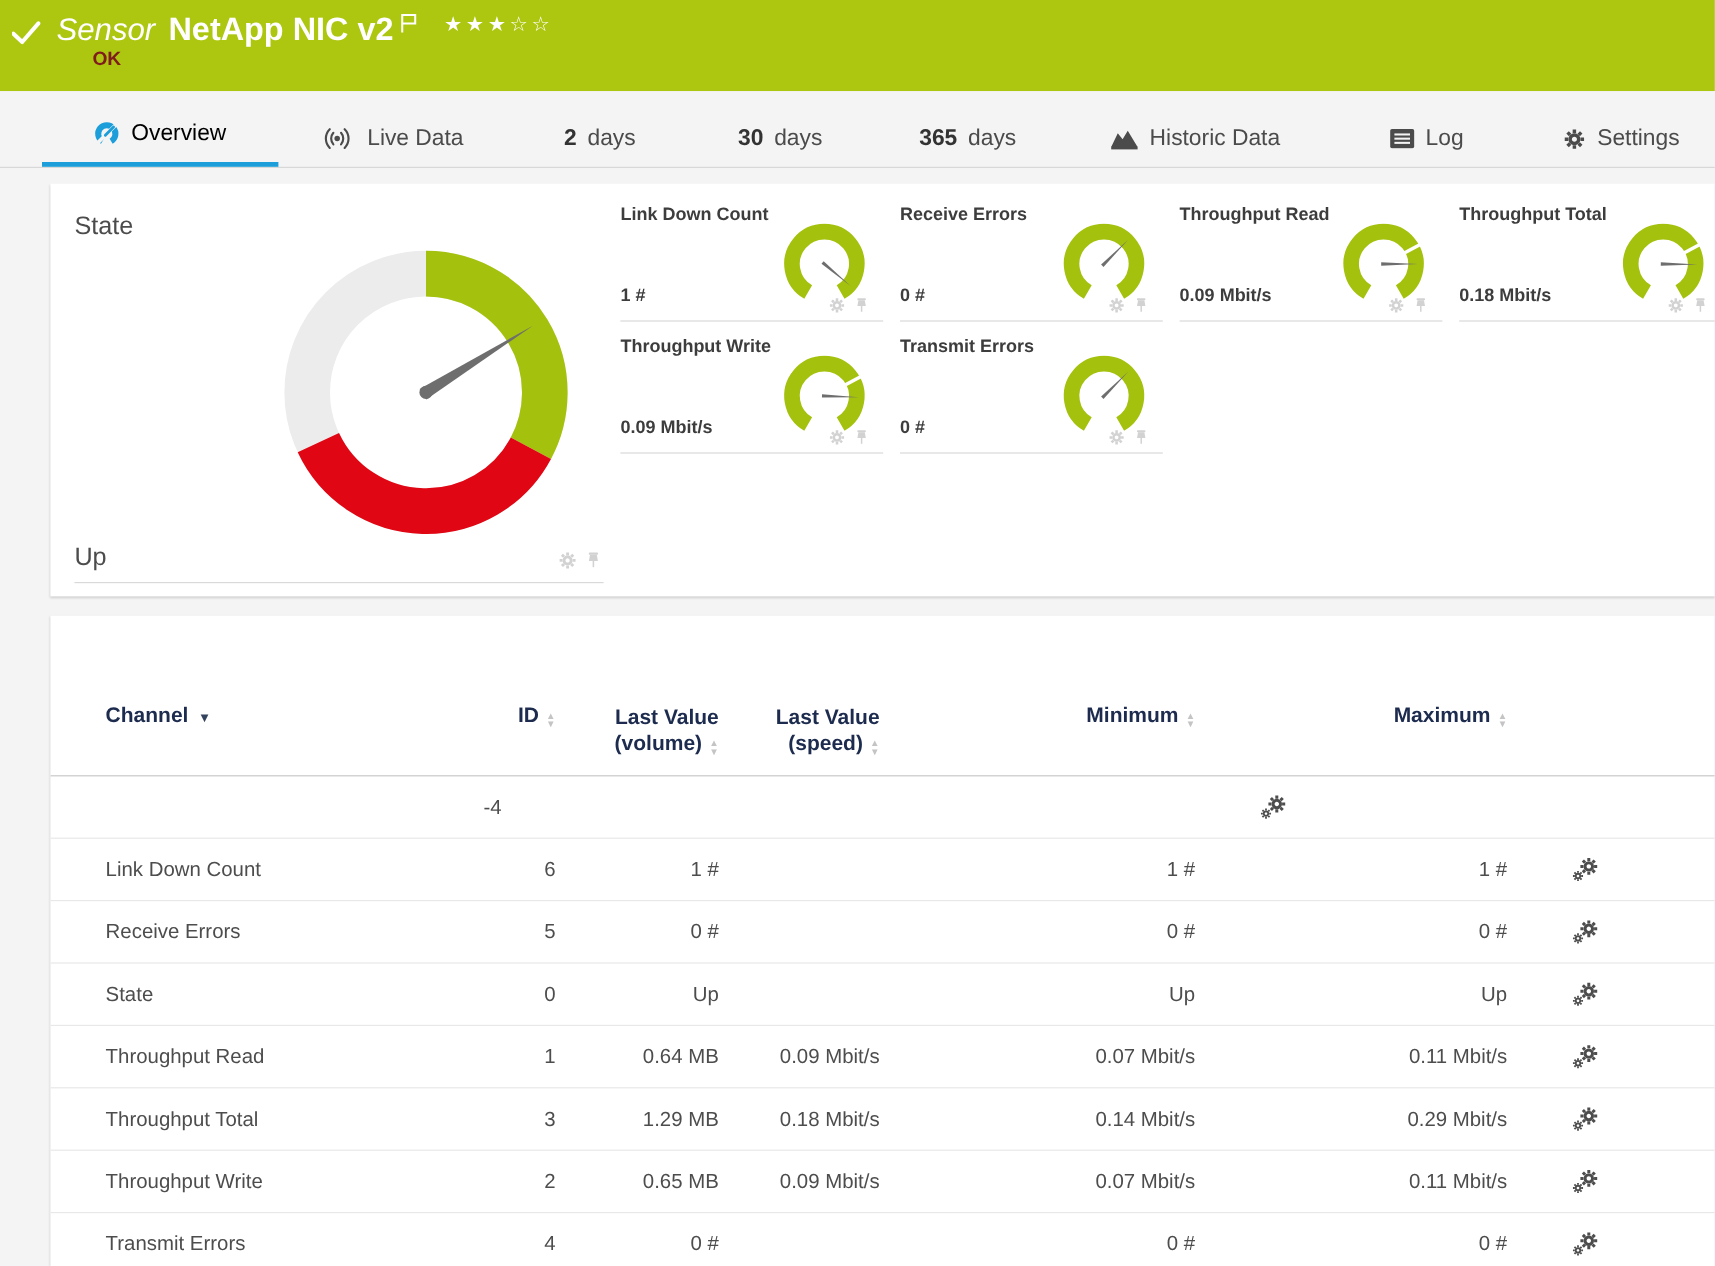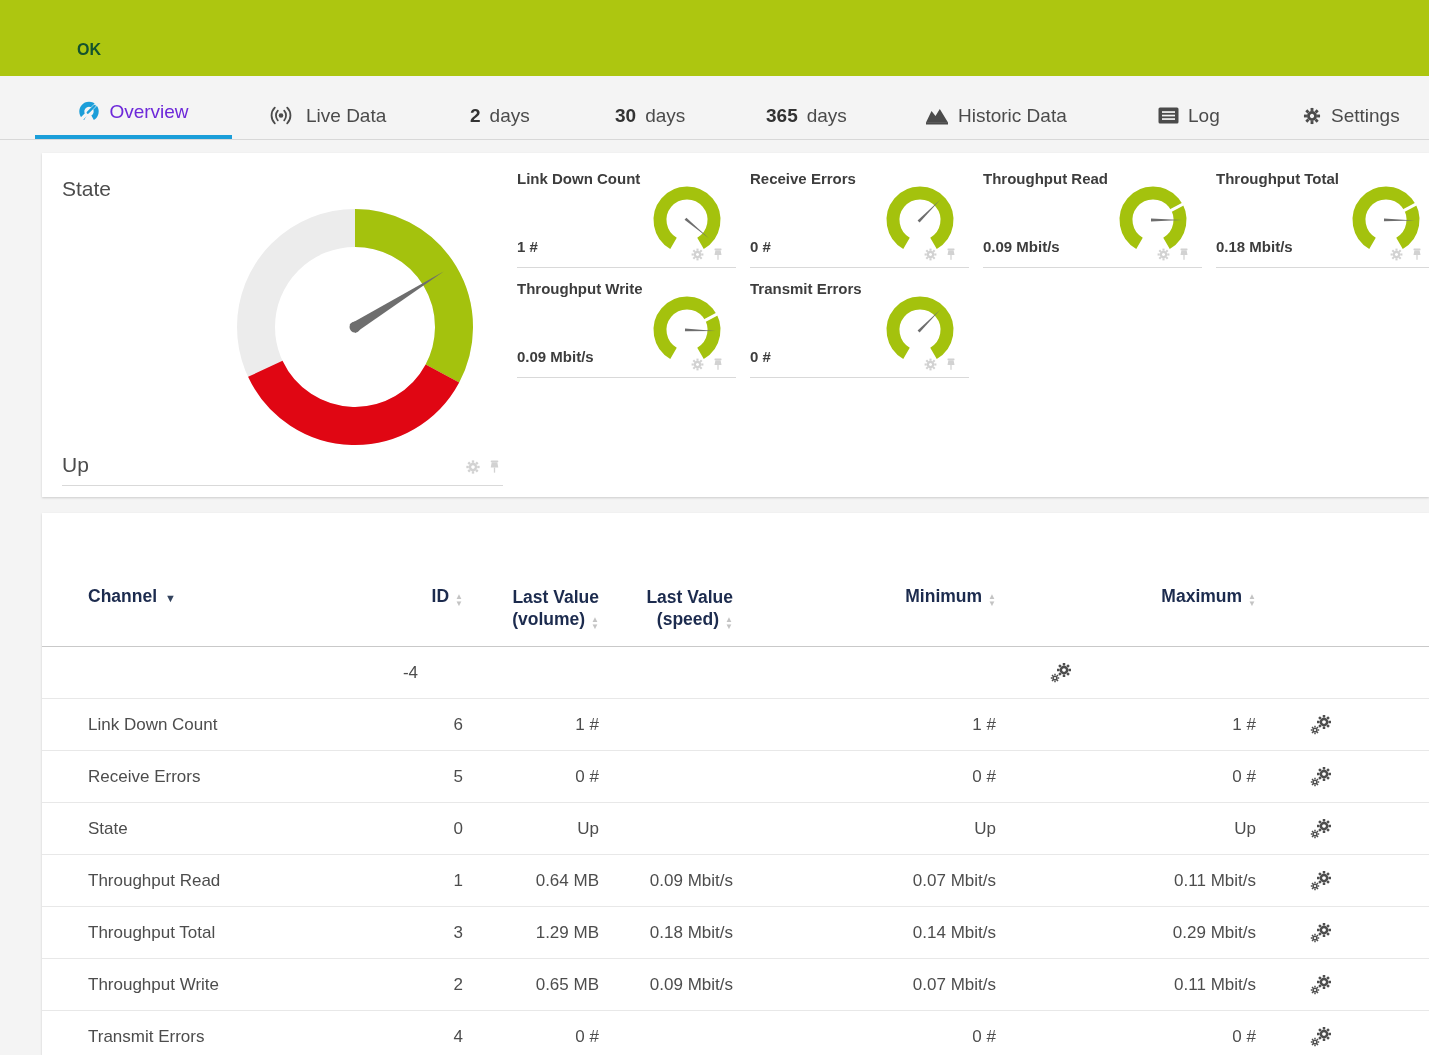--- a/index.html
+++ b/index.html
@@ -6,26 +6,26 @@
   body{width:1429px;height:1055px;position:relative;overflow:hidden;background:#f4f4f4;
        font-family:"Liberation Sans","DejaVu Sans",sans-serif;}
   
   .topbar{position:absolute;top:0;left:0;right:0;height:76px;background:#adc610;}
   .top-row{display:flex;align-items:flex-start;padding:7px 0 0 10px;}
   .check{margin-top:10px;flex:0 0 auto;}
   .kind{font-style:italic;font-size:26px;color:#fff;margin-left:13px;font-weight:300;line-height:34px;}
   .sensor-title{font-size:27px;font-weight:bold;color:#fff;margin-left:11px;line-height:34px;}
   .flagicon{margin:4px 0 0 5px;flex:0 0 auto;}
   .stars{color:#fff;font-size:17px;letter-spacing:3px;margin:4px 0 0 22px;}
-  .status-text{position:absolute;left:77px;top:41px;color:#14532d;font-weight:bold;font-size:16px;}
+  .status-text{position:absolute;left:77px;top:41px;color:#7f1d1d;font-weight:bold;font-size:16px;}
   
   .tabbar{position:absolute;top:76px;left:0;right:0;height:63px;background:#f4f4f4;border-bottom:1px solid #d8d8d8;}
   .tab{position:absolute;bottom:0;height:47px;display:flex;align-items:center;gap:9px;
        font-size:19px;color:#4b4b4b;cursor:pointer;white-space:nowrap;}
-  .tab.active{border-bottom:4px solid #1b9ed9;justify-content:center;color:#6d28d9;}
+  .tab.active{border-bottom:4px solid #1b9ed9;justify-content:center;color:#000000;}
   .tab .num{font-weight:bold;color:#333;}
   
   .panel{position:absolute;left:42px;right:0;background:#fff;box-shadow:0 1px 2px rgba(0,0,0,.16);overflow:hidden;}
   #gauges-panel{top:153px;height:344px;}
   #table-panel{top:513px;height:542px;}
   
   .state-cell{position:absolute;left:20px;top:10px;width:441px;height:322px;border-bottom:1px solid #d9d9d9;}
   .state-title{position:absolute;top:14px;left:0;font-size:21px;color:#4c4c4c;}
   .state-svg{position:absolute;left:163px;top:34px;}
   .state-value{position:absolute;bottom:8px;left:0;font-size:21px;color:#4c4c4c;}
@@ -77,20 +77,31 @@
     </g>
     <g id="pin-sym" fill="currentColor">
       <rect x="2" y="0.5" width="8" height="2" rx="0.6"></rect>
       <path d="M3 2.5 H9 L10 8 H2 Z"></path>
       <rect x="5.3" y="8" width="1.4" height="5.5"></rect>
     </g>
   </defs>
 </svg>
 
 <header class="topbar">
+  <div class="top-row">
+    <svg class="check" width="24" height="22" viewBox="0 0 24 22">
+      <polyline points="1,11 8.5,18 22,2.5" fill="none" stroke="#fff" stroke-width="3.4" stroke-linecap="round" stroke-linejoin="round"></polyline>
+    </svg>
+    <span class="kind">Sensor</span>
+    <span class="sensor-title">NetApp NIC v2</span>
+    <svg class="flagicon" width="15" height="17" viewBox="0 0 15 17">
+      <path d="M2.2 16 V1.5 H13 V8.5 H2.2" fill="none" stroke="#fff" stroke-width="1.7"></path>
+    </svg>
+    <span class="stars">★★★☆☆</span>
+  </div>
   <div class="status-text">OK</div>
 </header>
 
 <nav class="tabbar">
   <div class="tab active" style="left:35px;width:197px;">
     <svg width="22" height="23" viewBox="0 0 22 23">
       <path d="M7.4 17.73 A7.2 7.2 0 1 1 14.6 17.73" fill="none" stroke="#1b9ed9" stroke-width="5"></path>
       <line x1="2.5" y1="20" x2="18" y2="4.5" stroke="#f4f4f4" stroke-width="3.2"></line>
       <line x1="9.8" y1="12.7" x2="16.6" y2="5.9" stroke="#1b9ed9" stroke-width="2.4" stroke-linecap="round"></line>
     </svg>

